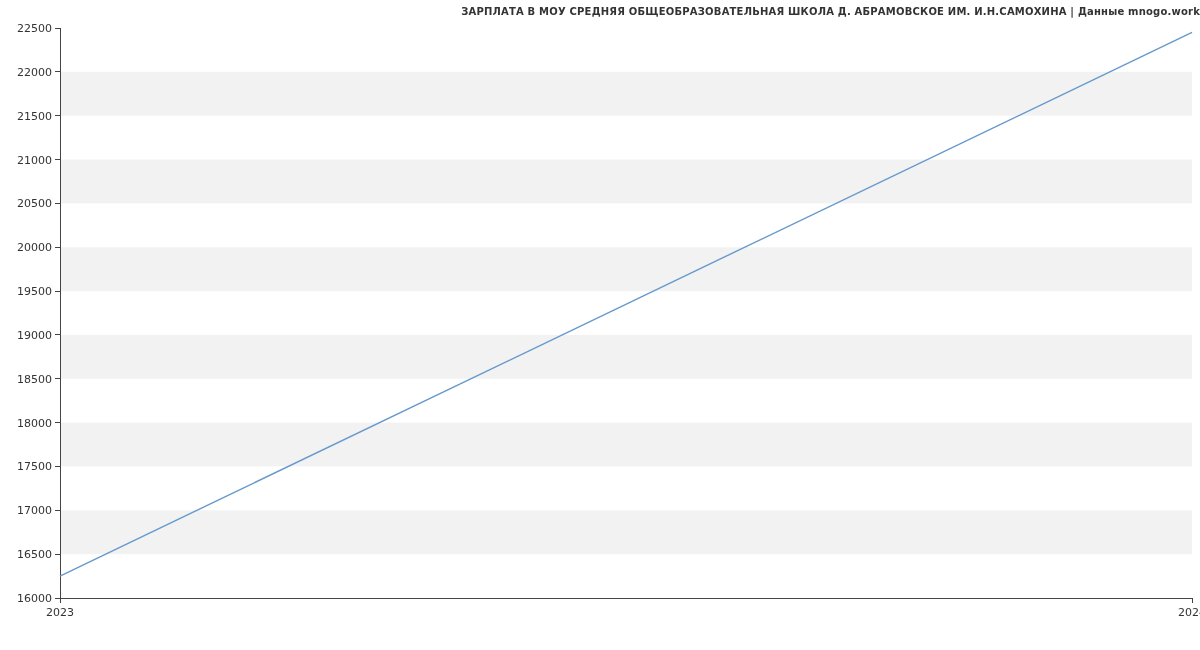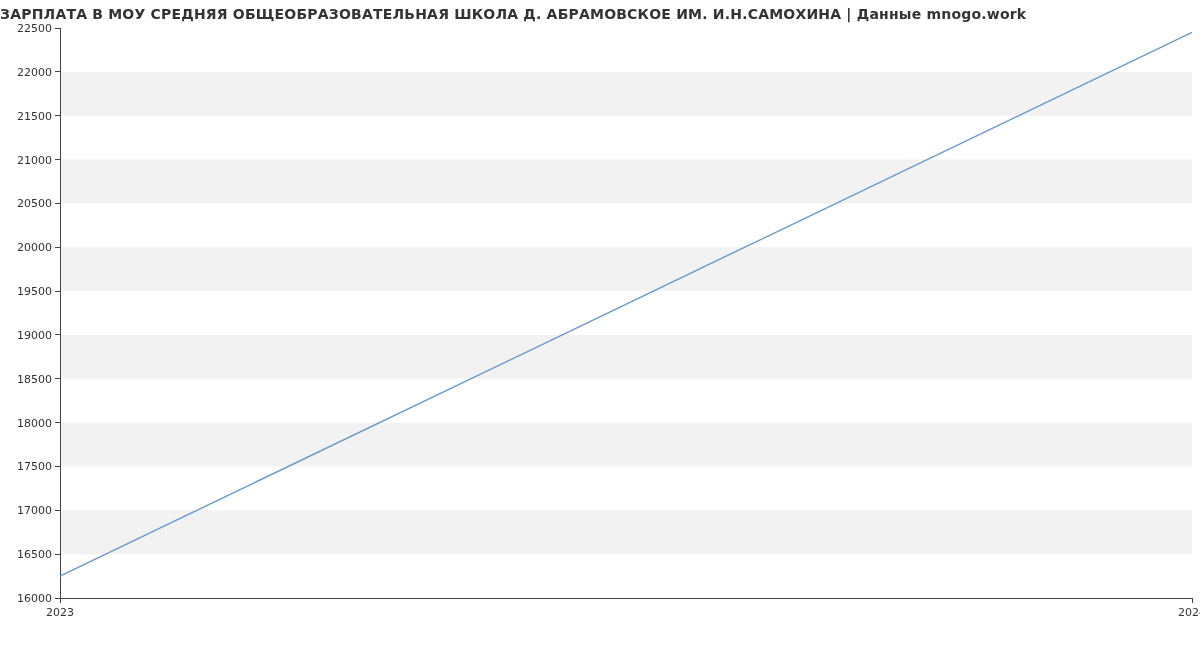--- a/index.html
+++ b/index.html
@@ -14,22 +14,22 @@
   .chart-wrap {
     position: relative;
     width: 1200px;
     height: 650px;
   }
   .title {
     position: absolute;
     top: 6px;
     left: 0;
     right: 0;
-    text-align: left;
-    font-size: 14px;
+    text-align: right;
+    font-size: 10px;
     font-weight: bold;
     letter-spacing: 0.2px;
     color: #333;
   }
   svg {
     position: absolute;
     left: 0;
     top: 0;
   }
   .tick-label {

